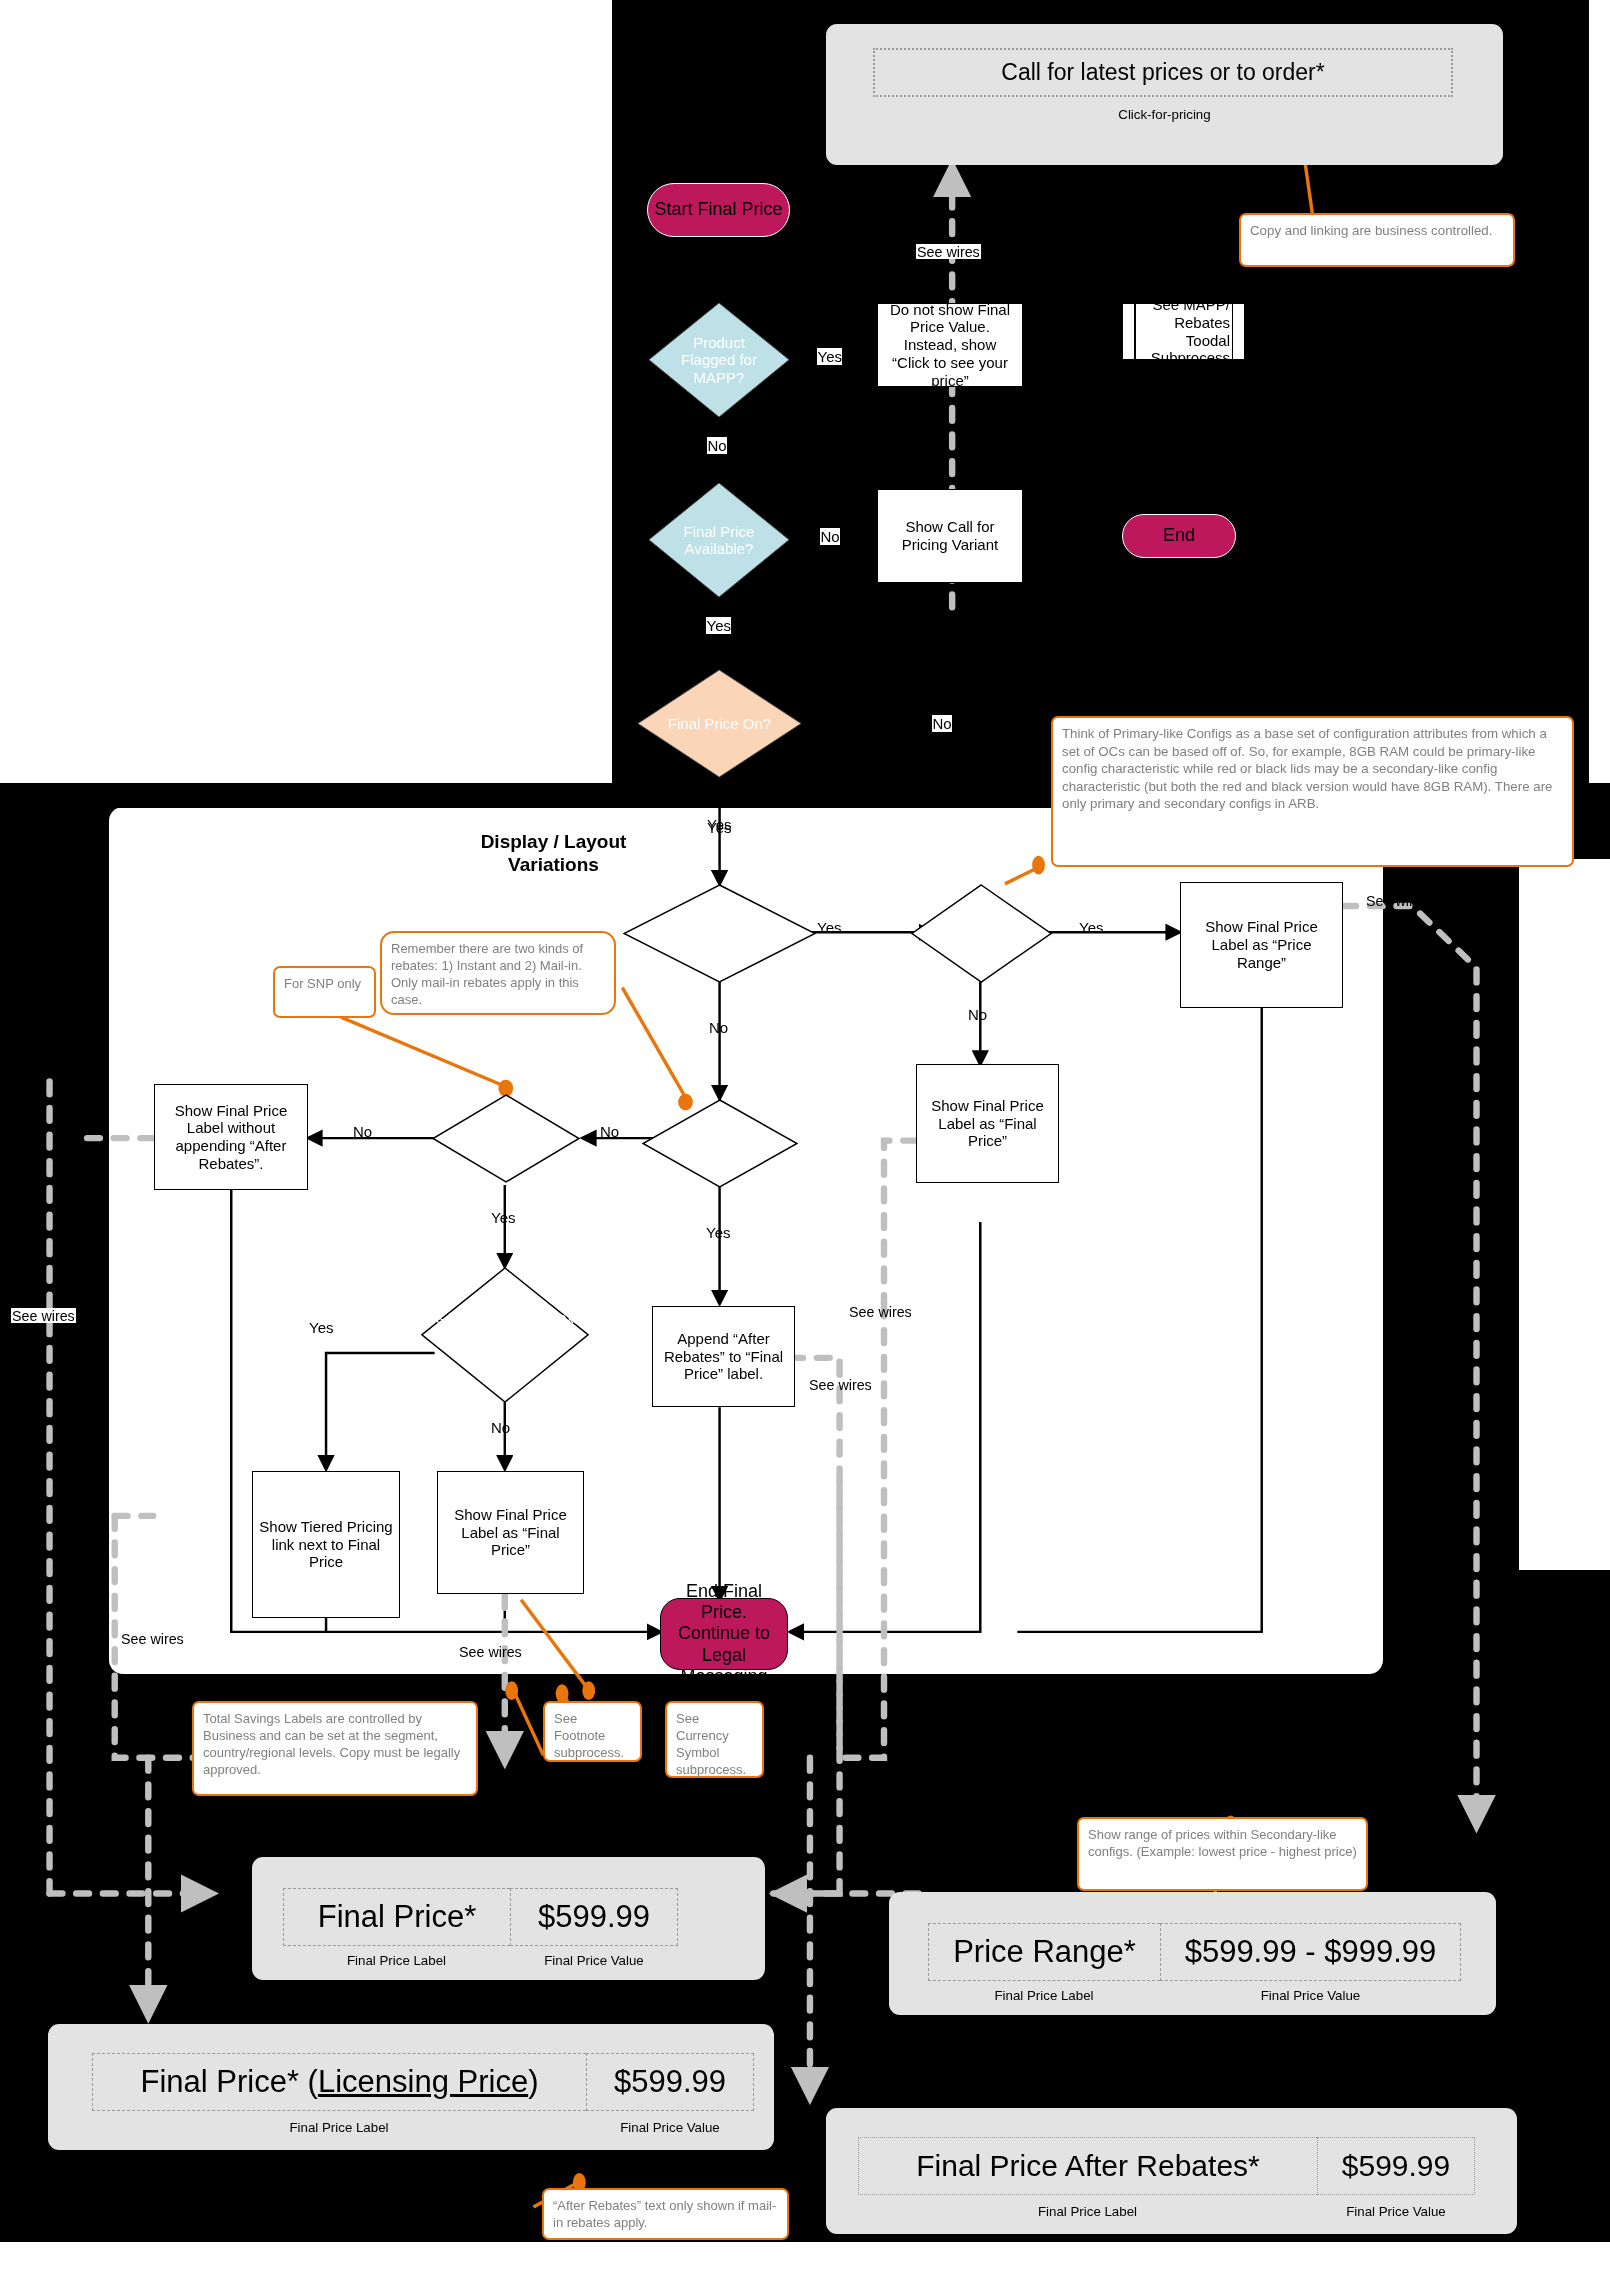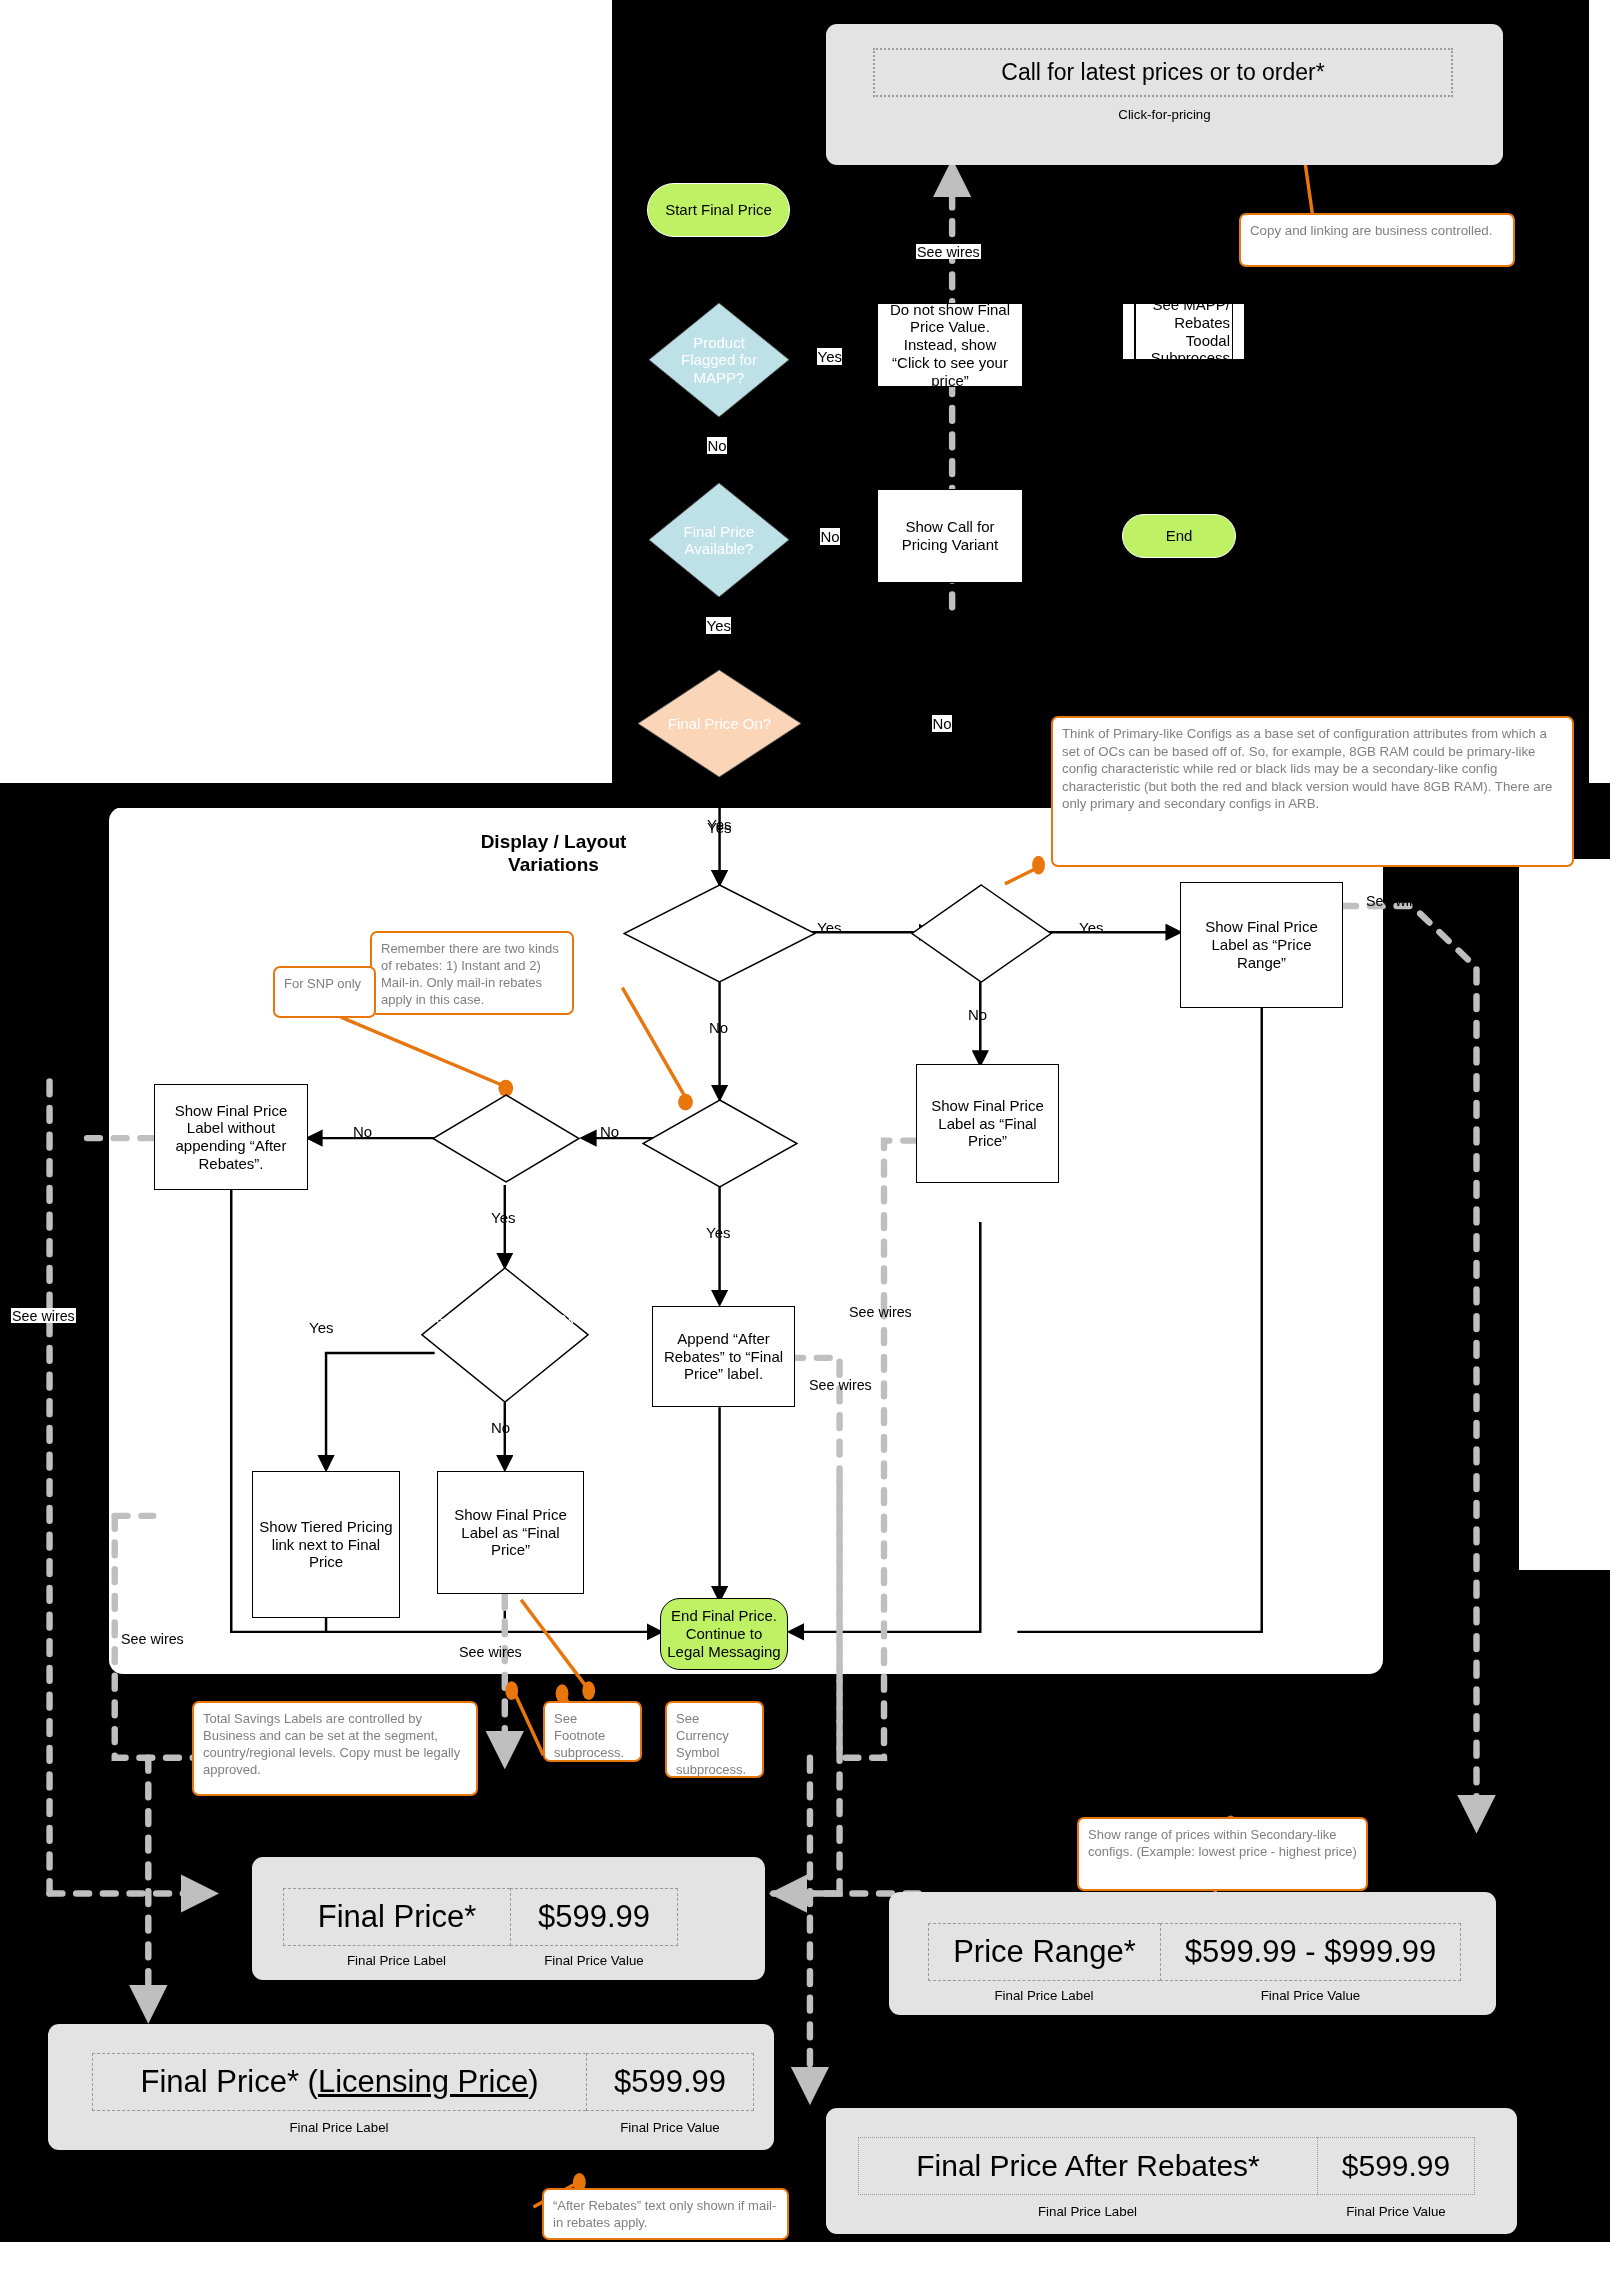--- a/index.html
+++ b/index.html
@@ -47,24 +47,24 @@
   .subproc::before, .subproc::after {
     content: "";
     position: absolute;
     top: 0; bottom: 0;
     width: 1.5px;
     background: #000;
   }
   .subproc::before { left: 11px; }
   .subproc::after  { right: 11px; }
   .terminator {
-    background: #bef264;
+    background: #be185d;
     border: 1.5px solid #ffffff;
     border-radius: 493px;
-    font-size: 15px;
+    font-size: 18px;
   }
   .diamond-wrap {
     position: absolute;
   }
   .diamond-wrap .dia {
     position: absolute;
     inset: 0;
   }
   .diamond-wrap .dia svg { width: 100%; height: 100%; display:block; }
   .diamond-wrap .dlabel {
@@ -450,21 +450,21 @@
   <div class="wirelbl-onwhite" style="left:849px; top:1305px;">See wires</div>
   <div class="wirelbl-onwhite" style="left:809px; top:1378px;">See wires</div>
 
   <div class="node terminator" style="left:660px; top:1598px; width:128px; height:72px; border:1.5px solid #000; border-radius:20px; padding:2px 5px;">End Final Price. Continue to Legal Messaging</div>
 
   <div class="wirelbl-onwhite" style="left:121px; top:1632px;">See wires</div>
   <div class="wirelbl-onwhite" style="left:459px; top:1645px;">See wires</div>
 
   <div class="wirelbl" style="left:11px; top:1308px;">See wires</div>
 
-  <div class="note note-sm" style="left:370px; top:931px; width:204px; height:84px;">Remember there are two kinds of rebates: 1) Instant and 2) Mail-in. Only mail-in rebates apply in this case.</div>
+  <div class="note note-sm" style="left:380px; top:931px; width:236px; height:84px;border-radius:14px;">Remember there are two kinds of rebates: 1) Instant and 2) Mail-in. Only mail-in rebates apply in this case.</div>
 
   <div class="note note-sm" style="left:273px; top:966px; width:103px; height:52px;">For SNP only</div>
 
   <div class="note note-sm" style="left:192px; top:1701px; width:286px; height:95px;">Total Savings Labels are controlled by Business and can be set at the segment, country/regional levels. Copy must be legally approved.</div>
 
   <div class="note note-sm" style="left:543px; top:1701px; width:99px; height:61px;">See Footnote subprocess.</div>
 
   <div class="note note-sm" style="left:665px; top:1701px; width:99px; height:77px;">See Currency Symbol subprocess.</div>
 
   <div class="note note-sm" style="left:1077px; top:1817px; width:291px; height:74px;">Show range of prices within Secondary-like configs. (Example: lowest price - highest price)</div>

